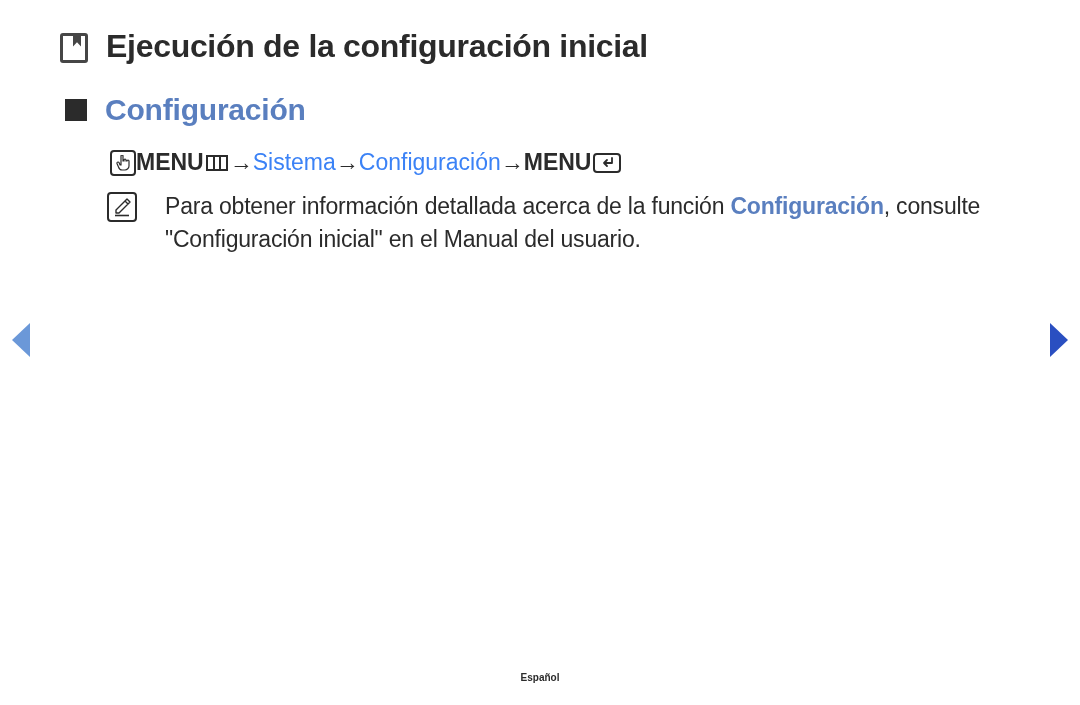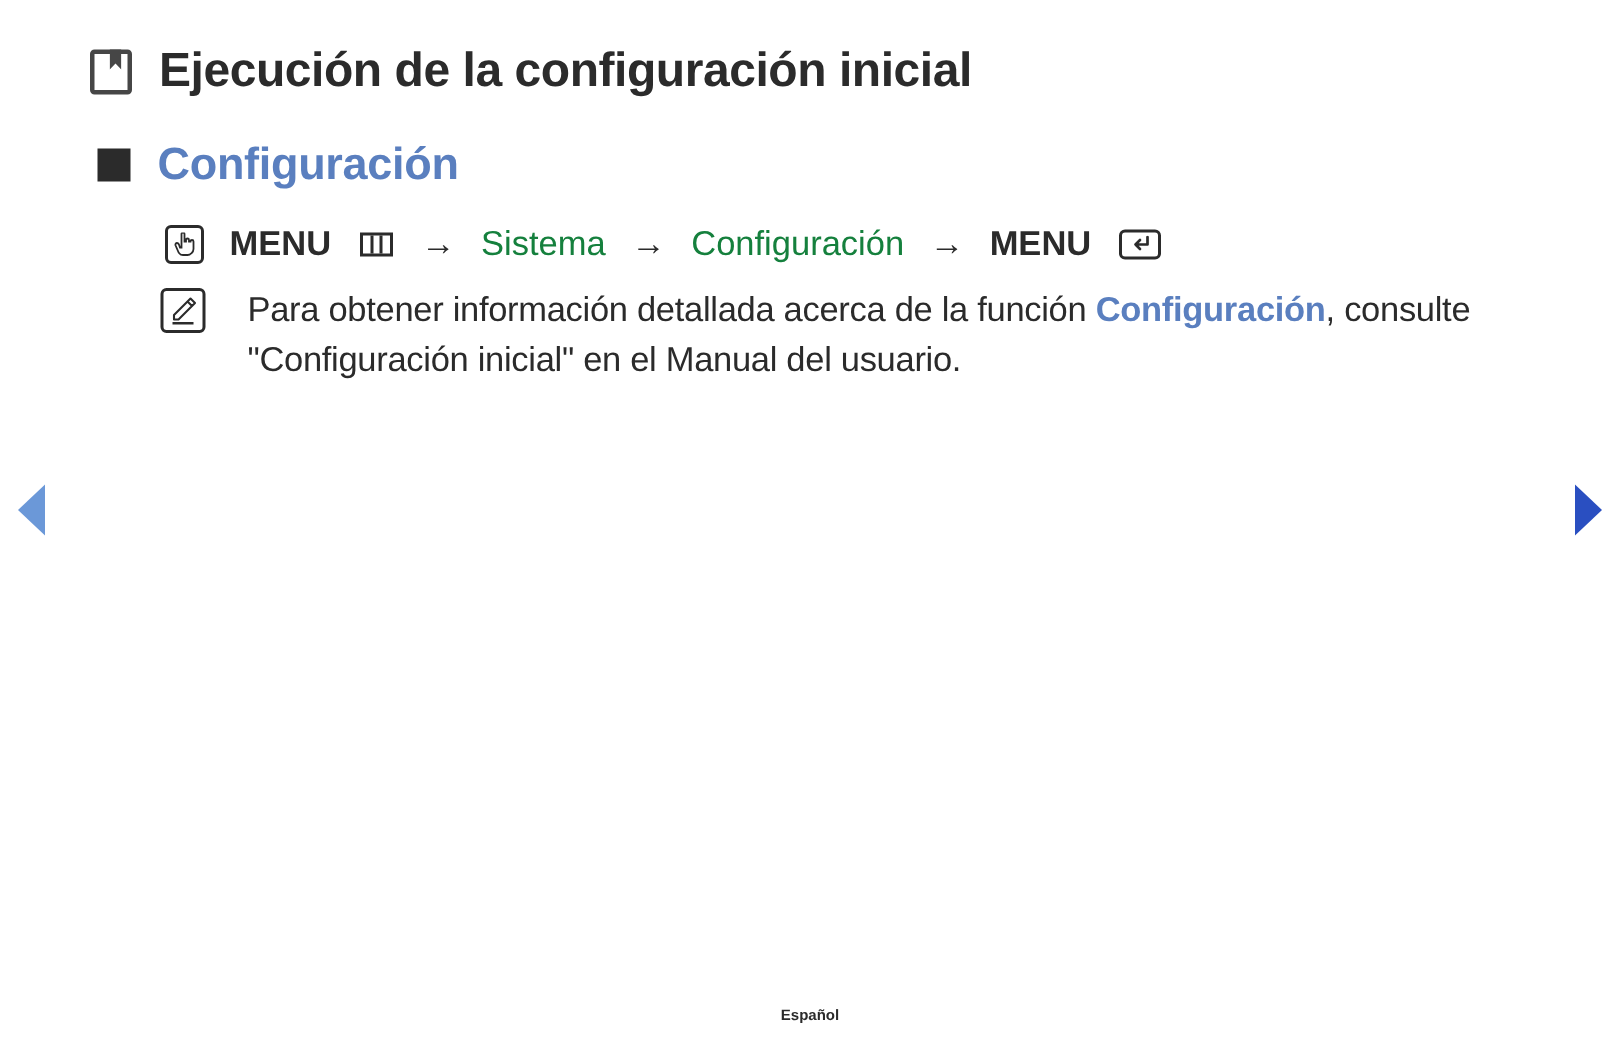--- a/index.html
+++ b/index.html
@@ -69,21 +69,21 @@
       font-weight: bold;
       color: #5a7fbf;
       letter-spacing: -0.2px;
     }
     .content-block {
       margin-left: 50px;
     }
     .nav-row {
       display: flex;
       align-items: center;
-      gap: 17px;
+      gap: 0;
       margin-bottom: 14px;
       font-size: 23px;
     }
     .hand-icon-box {
       width: 26px;
       height: 26px;
       border: 2px solid #2b2b2b;
       border-radius: 4px;
       display: flex;
       align-items: center;
@@ -115,21 +115,21 @@
       bottom: 0;
       width: 2px;
       background: #2b2b2b;
     }
     .menu-bars-icon::before { left: 5px; }
     .menu-bars-icon::after { right: 5px; }
     .nav-arrow {
       color: #2b2b2b;
     }
     .nav-step {
-      color: #15803d;
+      color: #3b82f6;
     }
     .enter-icon-box {
       width: 28px;
       height: 20px;
       border: 2px solid #2b2b2b;
       border-radius: 4px;
       display: inline-flex;
       align-items: center;
       justify-content: center;
       vertical-align: middle;

